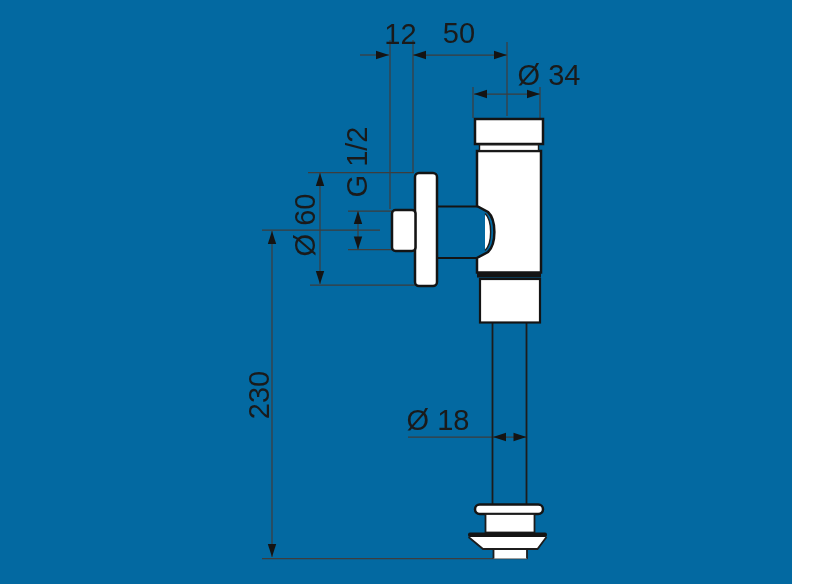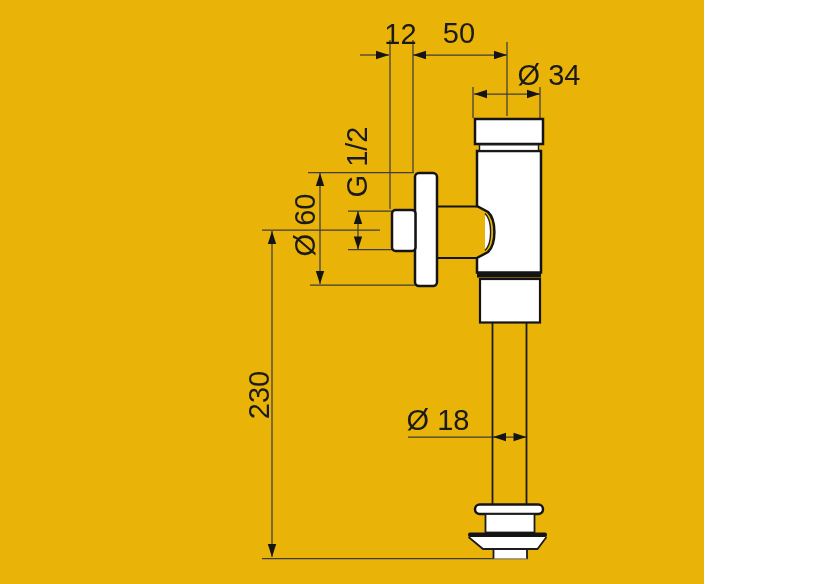--- a/index.html
+++ b/index.html
@@ -2,23 +2,23 @@
 <html><head>
 <meta charset="utf-8">
 <style>
   html, body {
     margin: 0;
     padding: 0;
     background: #ffffff;
   }
   .canvas {
     position: relative;
-    width: 704px;
+    width: 792px;
     height: 584px;
-    background: #eab308;
+    background: #0369a1;
     overflow: hidden;
     font-family: "Liberation Sans", sans-serif;
     text-decoration: underline;
   }
   svg text {
     font-family: "Liberation Sans", sans-serif;
     font-size: 29px;
     fill: #1a1a1a;
   }
   .dim    { stroke: #3d3d3d; stroke-width: 1.25; fill: none; }

